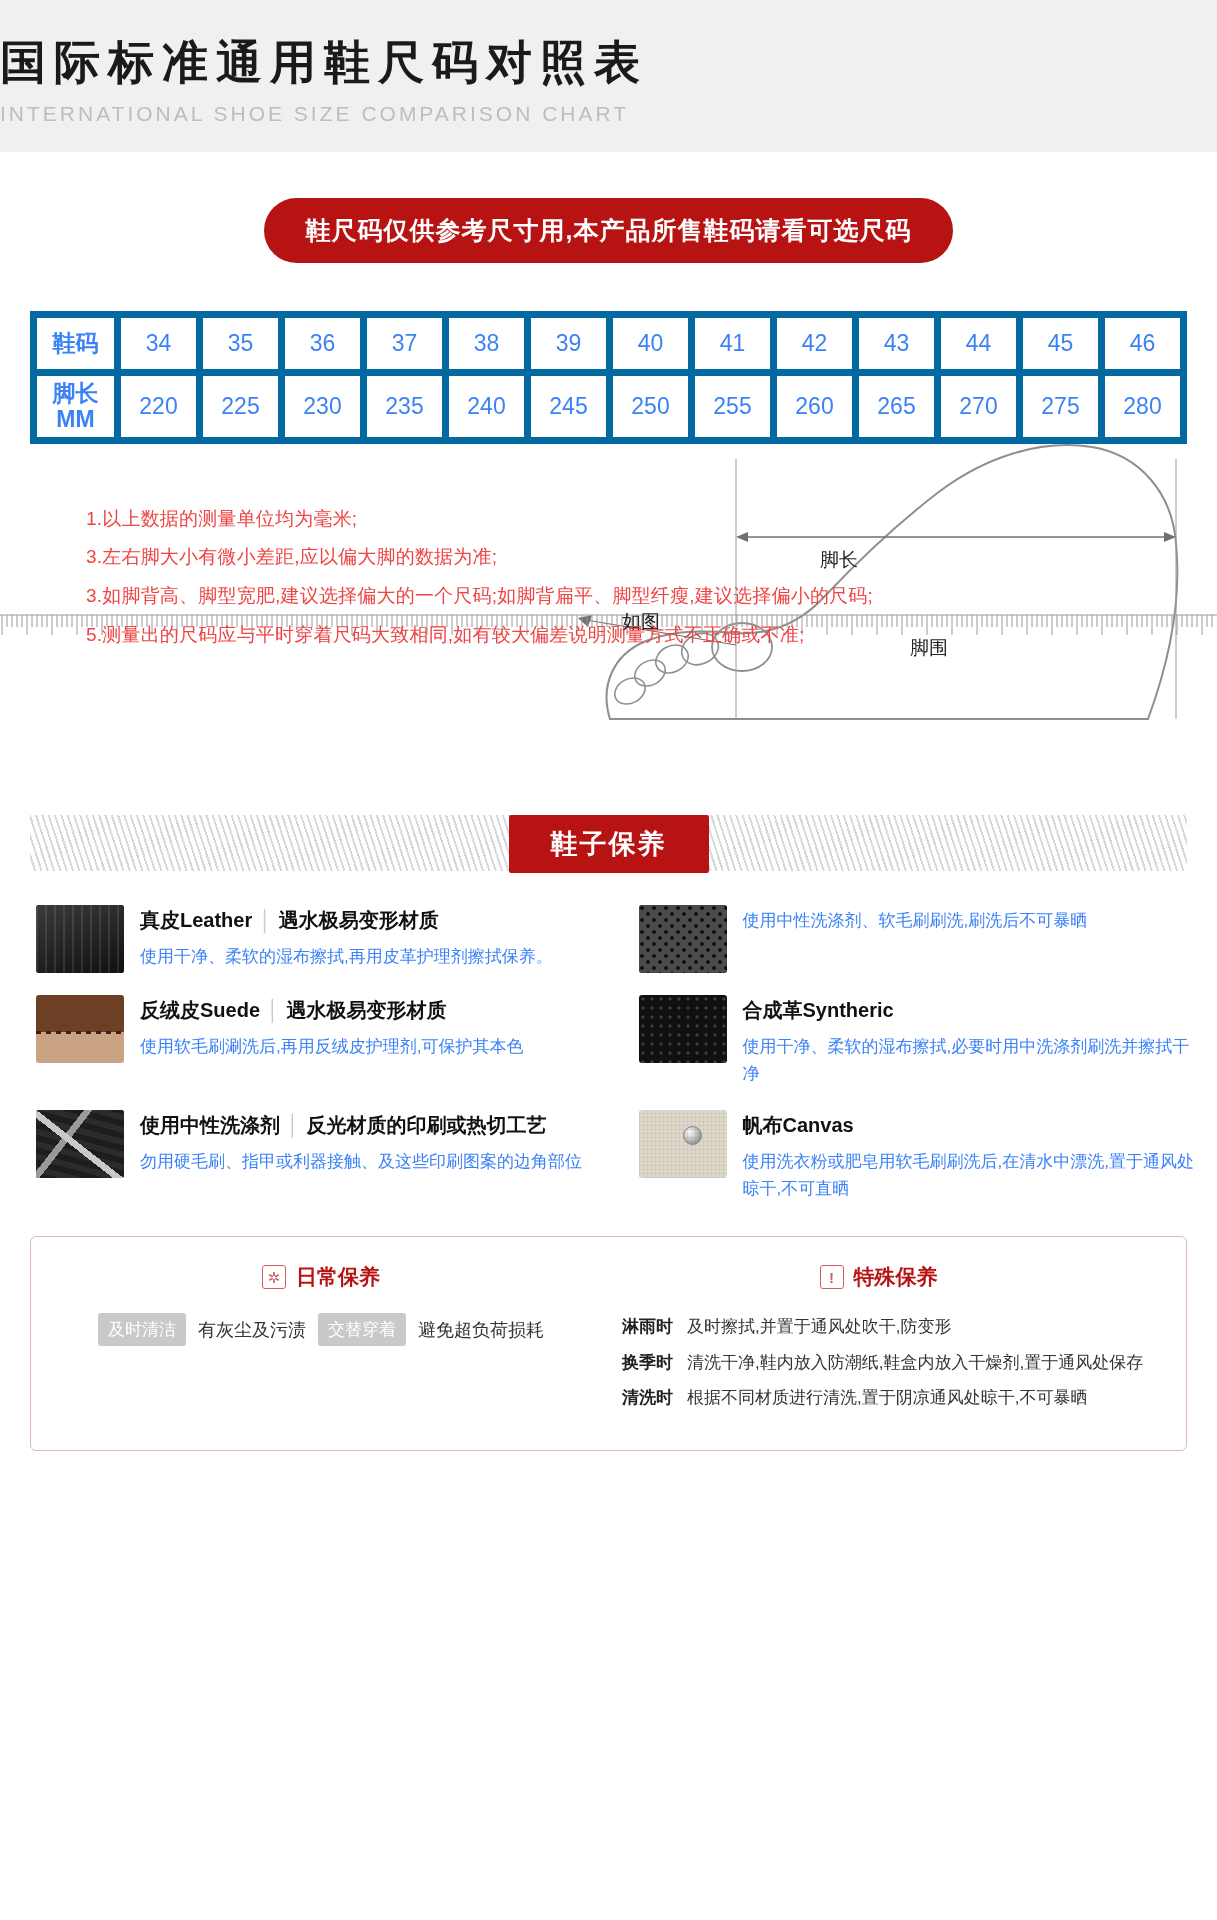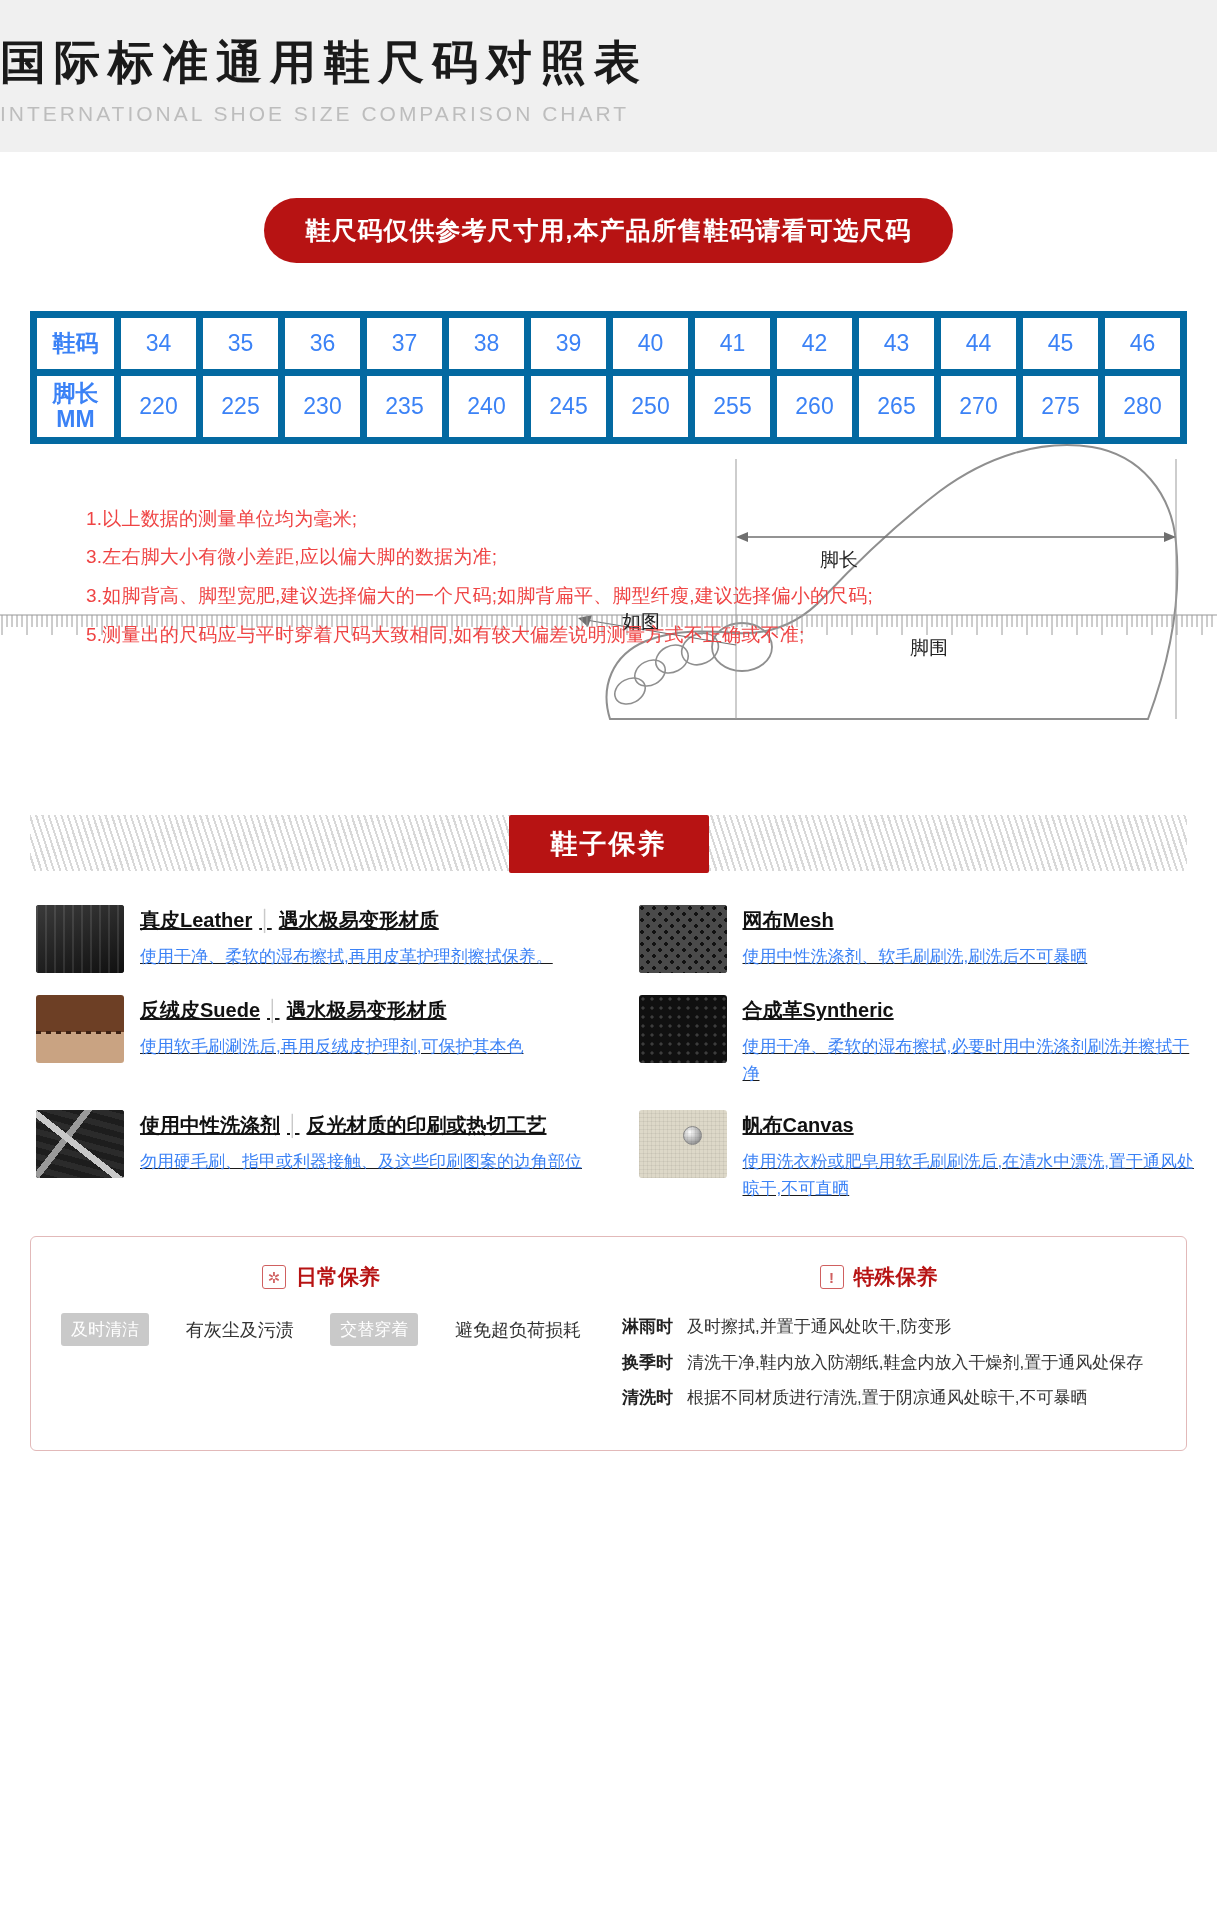--- a/index.html
+++ b/index.html
@@ -130,21 +130,20 @@
     border-radius: 2px;
     letter-spacing: 2px;
   }
 
   
   .materials {
     display: grid;
     grid-template-columns: 1fr 1fr;
     gap: 22px 40px;
     margin: 34px 16px 0 36px;
-    text-decoration: underline;
   }
   .mat {
     display: flex;
     gap: 16px;
     align-items: flex-start;
   }
   .mat-swatch {
     width: 88px; height: 68px;
     flex: 0 0 88px;
     border-radius: 3px;
@@ -243,21 +242,21 @@
     width: 24px; height: 24px;
     border: 1.5px solid #d06060;
     border-radius: 3px;
     color: #d06060;
     font-size: 15px;
     line-height: 1;
   }
   .daily-row {
     display: flex;
     align-items: center;
-    justify-content: space-between;
+    justify-content: center;
     gap: 12px;
     font-size: 18px;
     color: #333;
   }
   .tagbox {
     background: #c9c9c9;
     color: #fff;
     font-size: 17px;
     padding: 5px 10px;
     border-radius: 3px;
@@ -635,23 +634,20 @@
       <div class="mat-title">
         <span>真皮Leather</span><span class="sep">│</span><span class="note">遇水极易变形材质</span>
       </div>
       <div class="mat-desc">使用干净、柔软的湿布擦拭,再用皮革护理剂擦拭保养。</div>
     </div>
   </div>
 
   <div class="mat">
     <div class="mat-swatch sw-mesh"></div>
     <div class="mat-body">
-      <div class="mat-title">
-        <span>网布Mesh</span>
-      </div>
       <div class="mat-desc">使用中性洗涤剂、软毛刷刷洗,刷洗后不可暴晒</div>
     </div>
   </div>
 
   <div class="mat">
     <div class="mat-swatch sw-suede"></div>
     <div class="mat-body">
       <div class="mat-title">
         <span>反绒皮Suede</span><span class="sep">│</span><span class="note">遇水极易变形材质</span>
       </div>

